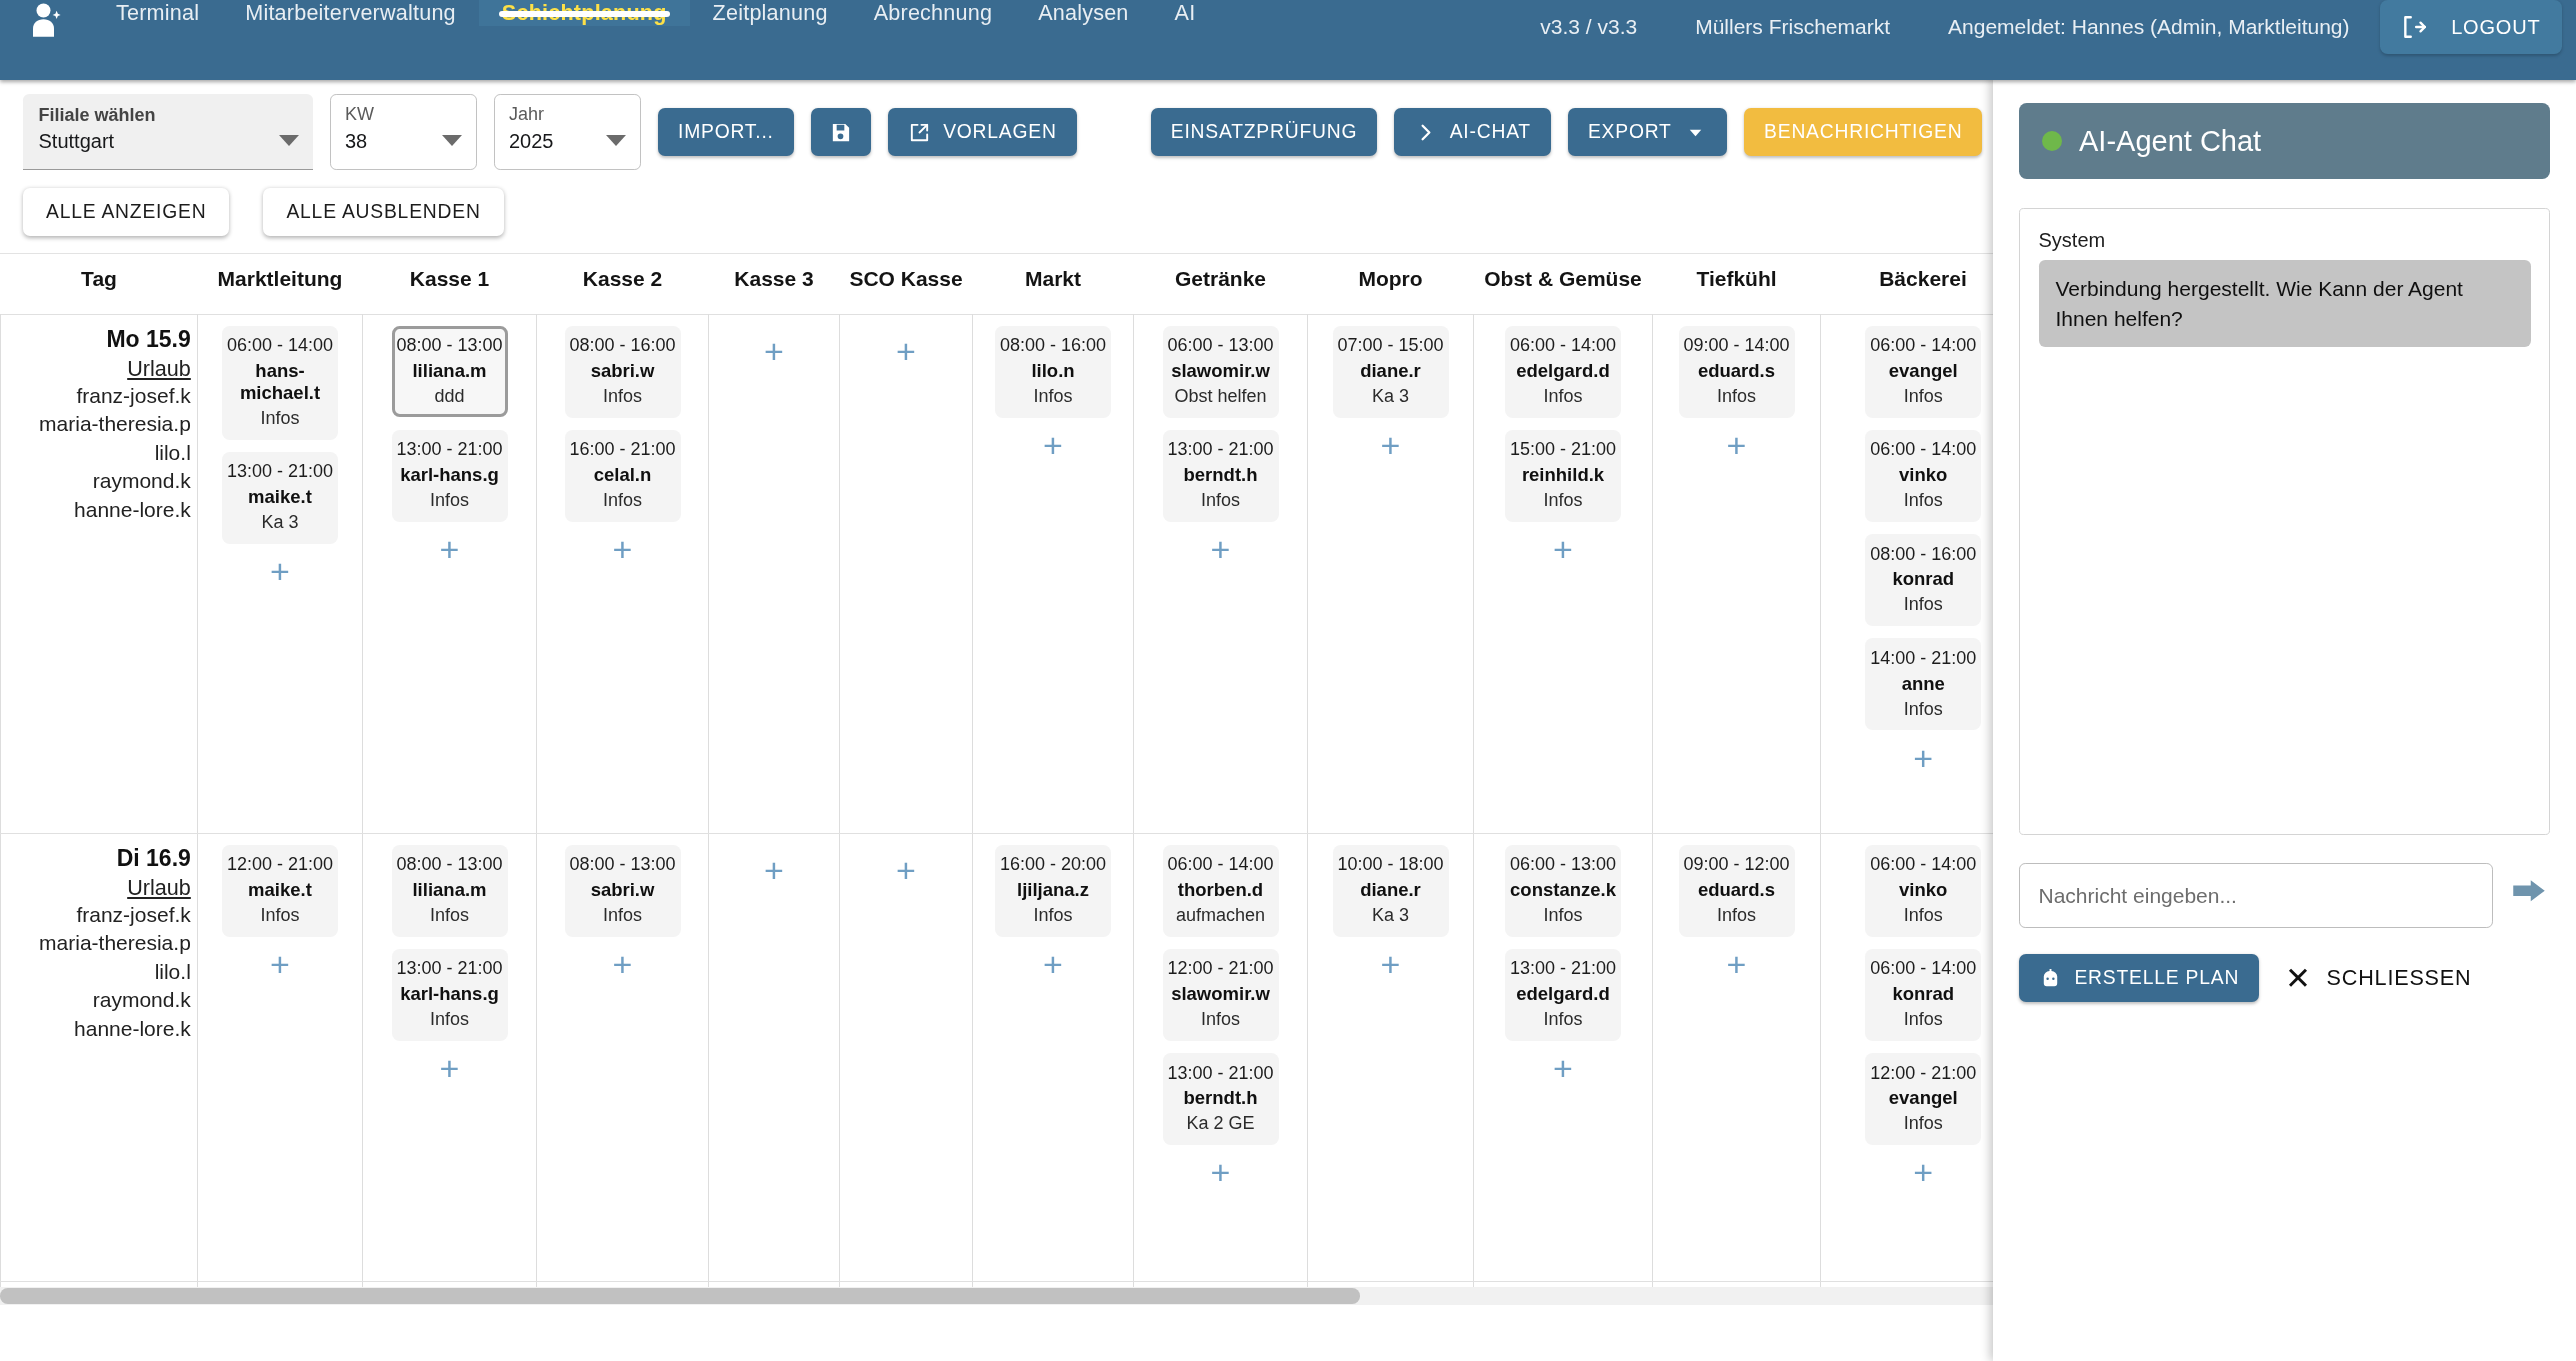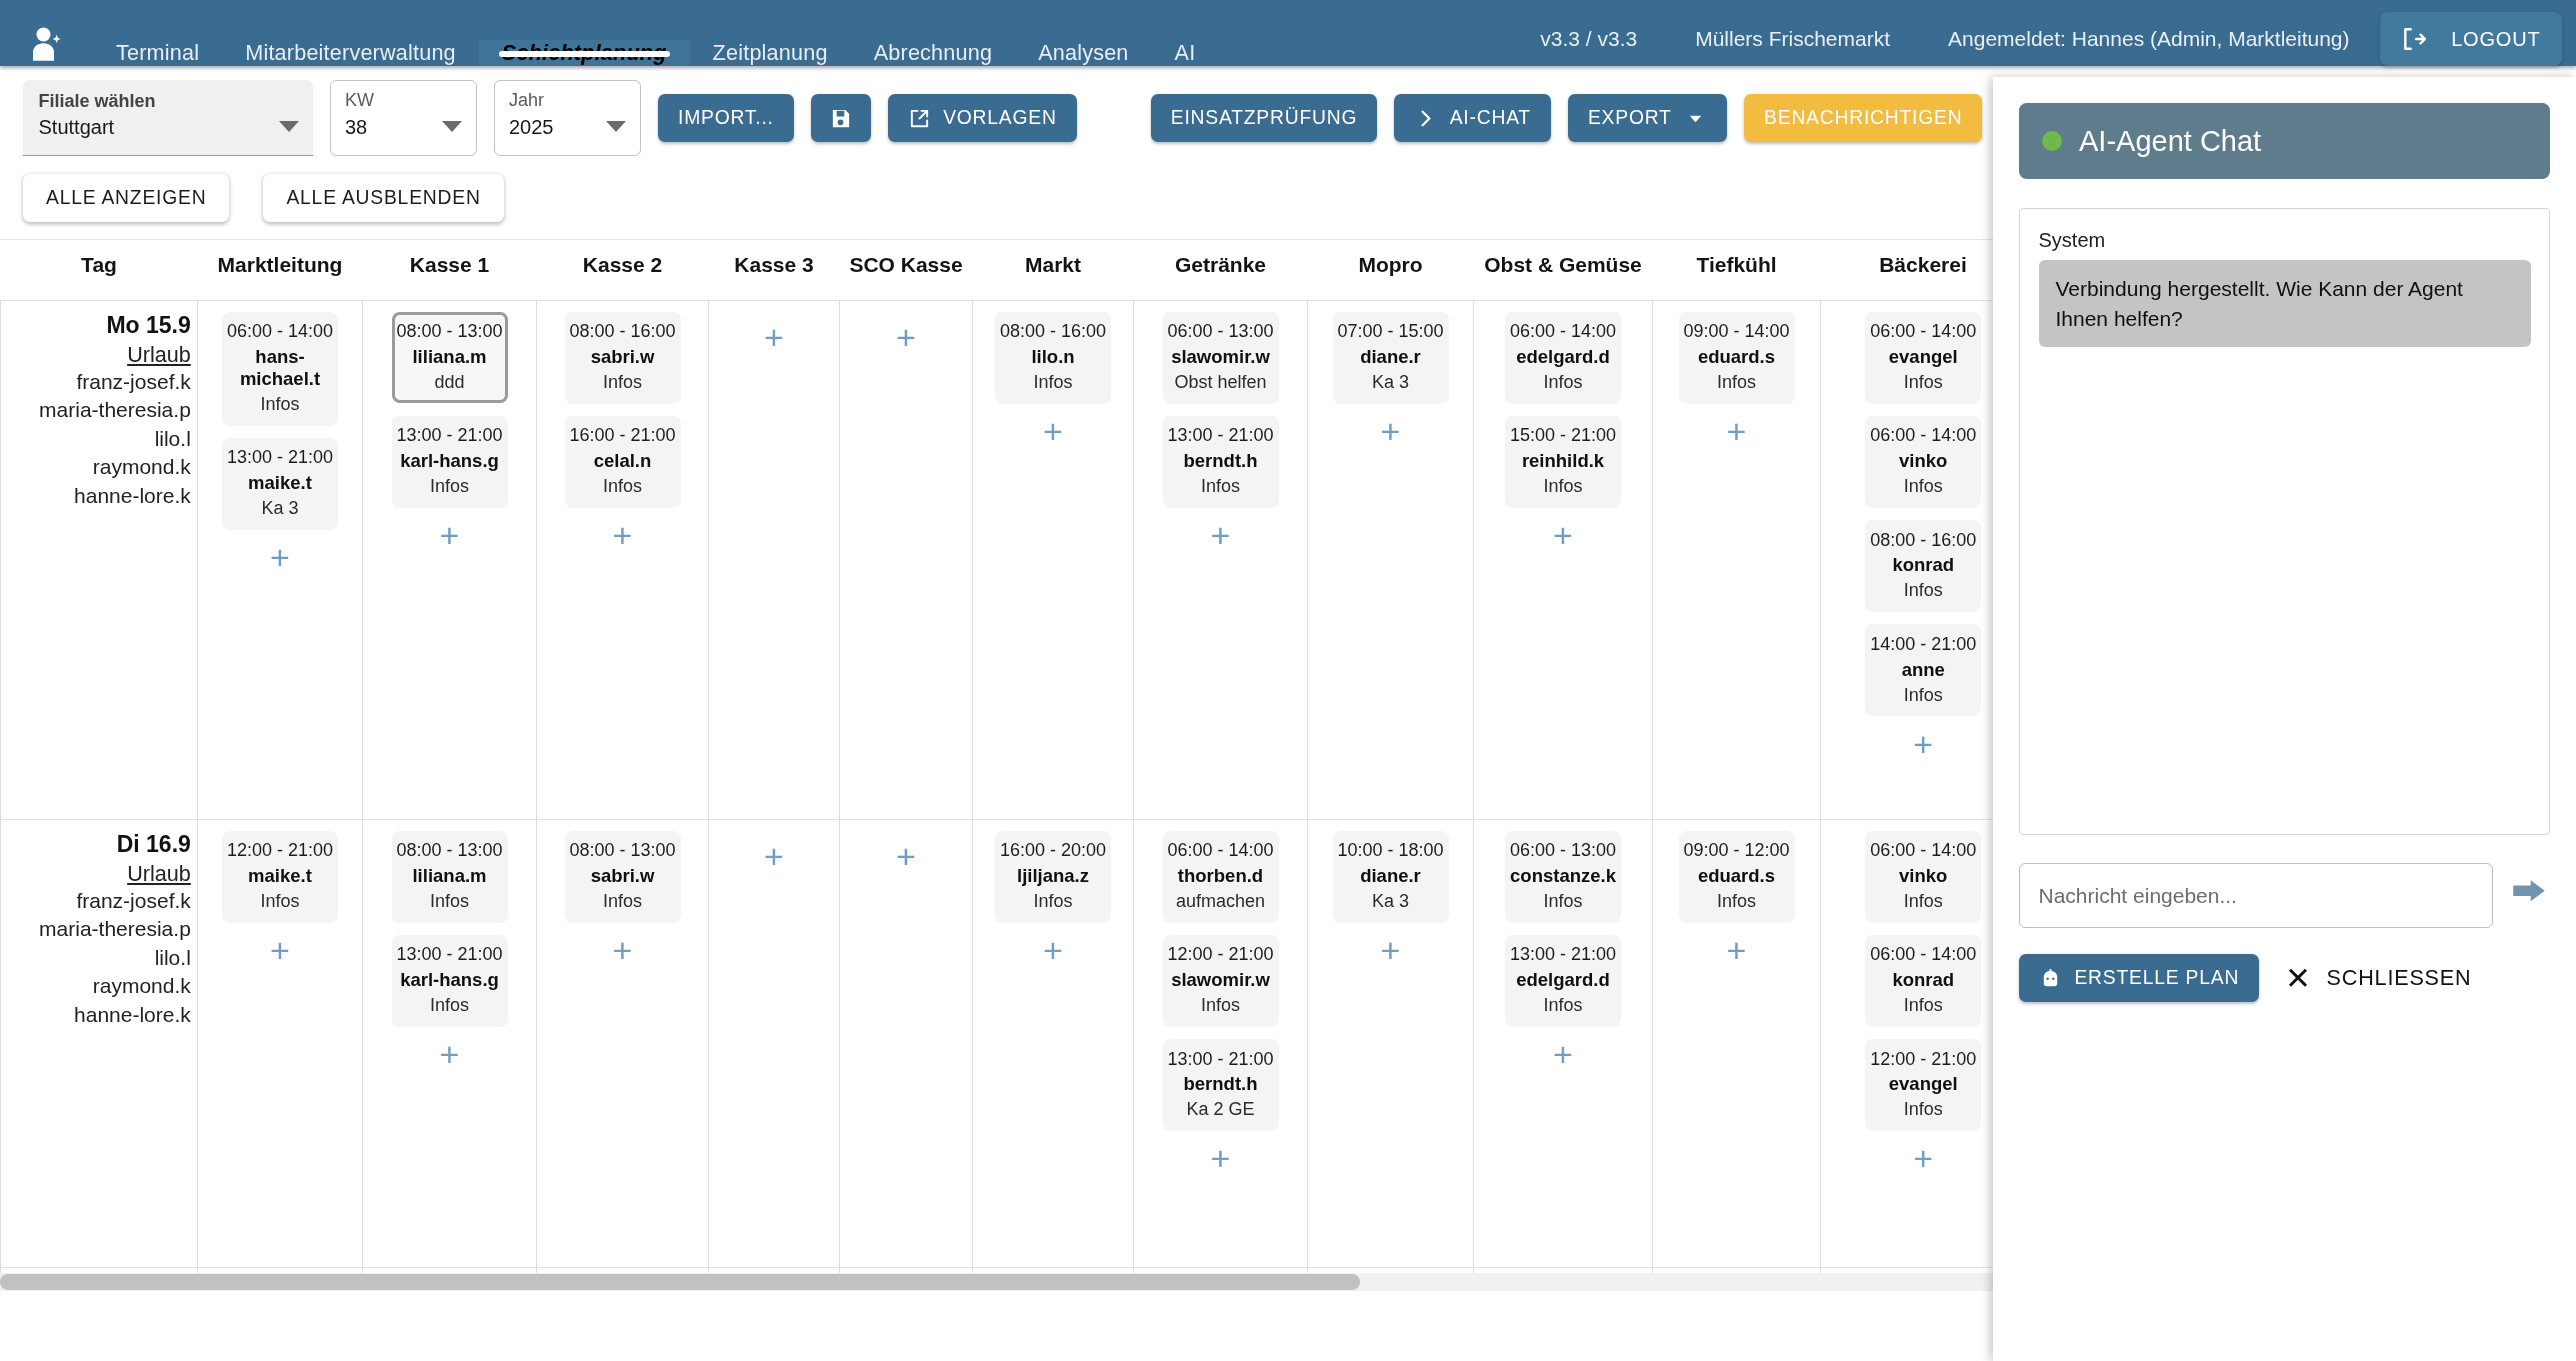--- a/index.html
+++ b/index.html
@@ -5,33 +5,33 @@
   * { box-sizing: border-box; margin: 0; padding: 0; }
   html, body {
     width: 2576px; height: 1361px;
     background: #ffffff;
     font-family: "Liberation Sans", sans-serif;
     overflow: hidden;
   }
 
   
   .topnav {
-    height: 66px; background: #3a6b90; display: flex; align-items: flex-end;
+    height: 80px; background: #3a6b90; display: flex; align-items: flex-start;
     position: relative; z-index: 40;
     box-shadow: 0 1.5px 3.9px rgba(0,0,0,.35);
   }
   .nav-logo { width: 93px; display:flex; align-items:center; justify-content:center; }
   .nav-logo svg { width: 42px; height: 42px; }
   .nav-tabs { display: flex; align-items: stretch; }
   .nav-tab {
     padding: 0 23px; display: flex; align-items: center; justify-content: center;
     color: #e8eef3; font-size: 21.6px; letter-spacing: 0.2px; position: relative;
     cursor: pointer; white-space: nowrap;
   }
-  .nav-tab.active { background: #3f7499; color: #000000; font-weight: bold; font-style: italic; }
+  .nav-tab.active { background: #3f7499; color: #fde047; font-weight: bold; }
   .nav-tab.active::after {
     content: ""; position: absolute; bottom: 9.3px; left: 20px; right: 20px;
     height: 6.2px; background: #fff; border-radius: 3.1px;
   }
   .nav-right { margin-left: auto; display: flex; align-items: center; gap: 0; padding-right: 14px; }
   .nav-meta { color: #e9eff4; font-size: 21px; white-space: nowrap; padding: 0 29px; }
   .logout-btn {
     display:flex; align-items:center; gap:24px; background:#427a9f;
     border-radius: 7.7px; padding: 14px 21.6px; color:#fff; font-size:20px;
     letter-spacing:0.8px; cursor:pointer; margin-left: 1px;

